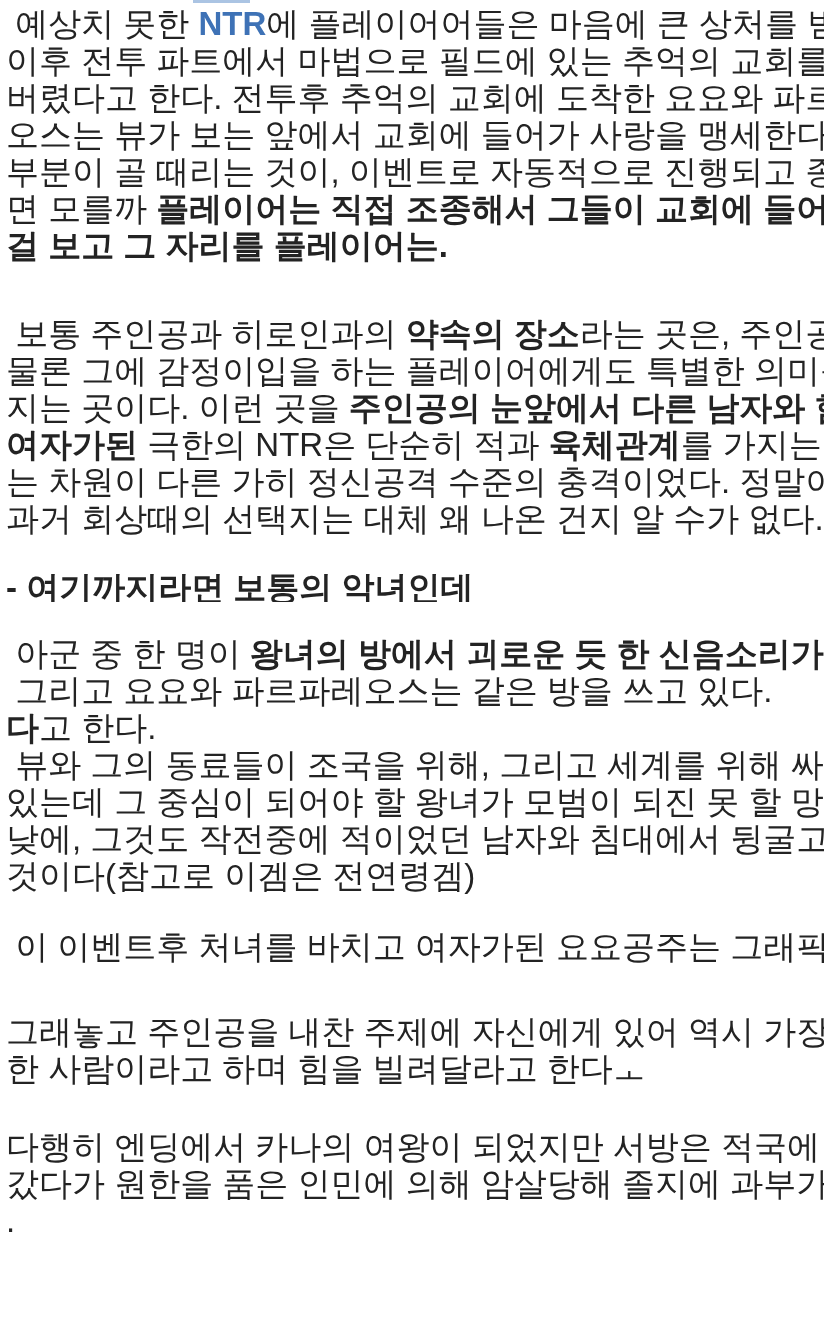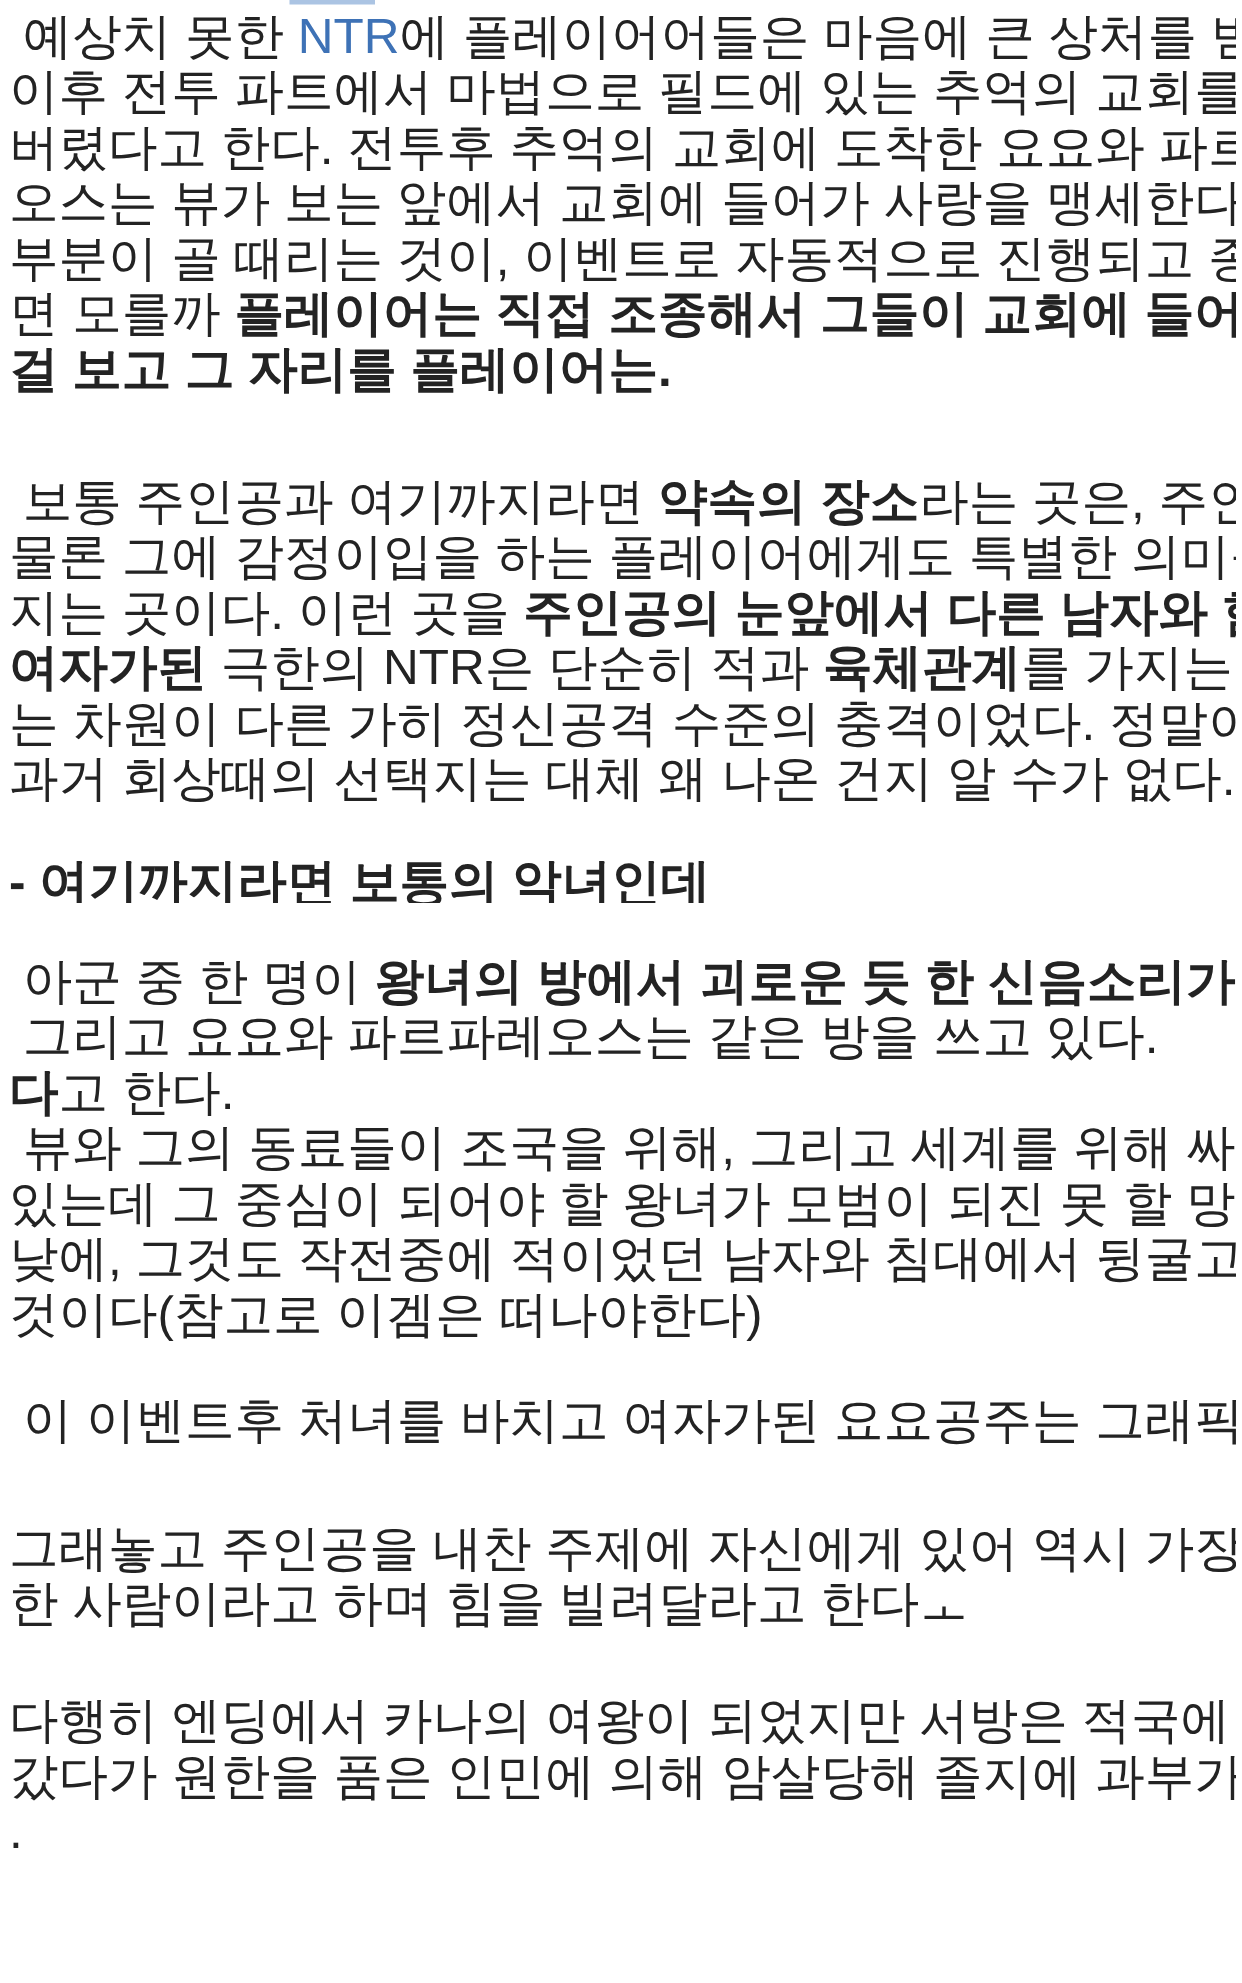--- a/index.html
+++ b/index.html
@@ -36,56 +36,56 @@
   }
   
   #article p:nth-of-type(2){margin-top:51px;}
   #article p:nth-of-type(3){margin-top:37px;font-weight:bold;}
   #article p:nth-of-type(3) .line{line-height:28px;}
   #article p:nth-of-type(4){margin-top:33px;}
   #article p:nth-of-type(5){margin-top:34px;}
   #article p:nth-of-type(6){margin-top:48px;}
   #article p:nth-of-type(7){margin-top:41px;}
   .b{font-weight:700;}
-  .link{color:var(--link);cursor:pointer;text-decoration:none;}
+  .link{color:var(--link);cursor:pointer;text-decoration:none;font-weight:bold;}
 </style>
 </head>
 <body>
 
 <div class="remnant"></div>
 
 <div id="article">
     <p>
       <span class="line"><span> 예상치 못한 </span><span class="link">NTR</span><span>에 플레이어어들은 마음에 큰 상처를 받았고,</span></span>
       <span class="line"><span>이후 전투 파트에서 마법으로 필드에 있는 추억의 교회를 날려</span></span>
       <span class="line"><span>버렸다고 한다. 전투후 추억의 교회에 도착한 요요와 파르파레</span></span>
       <span class="line"><span>오스는 뷰가 보는 앞에서 교회에 들어가 사랑을 맹세한다. 이</span></span>
       <span class="line"><span>부분이 골 때리는 것이, 이벤트로 자동적으로 진행되고 종료되</span></span>
       <span class="line"><span>면 모를까 </span><span class="b">플레이어는 직접 조종해서 그들이 교회에 들어가는</span></span>
       <span class="line"><span class="b">걸 보고 그 자리를 플레이어는.</span></span>
     </p>
     <p>
-      <span class="line"><span> 보통 주인공과 여기까지라면 </span><span class="b">약속의 장소</span><span>라는 곳은, 주인공은</span></span>
+      <span class="line"><span> 보통 주인공과 히로인과의 </span><span class="b">약속의 장소</span><span>라는 곳은, 주인공은</span></span>
       <span class="line"><span>물론 그에 감정이입을 하는 플레이어에게도 특별한 의미를 가</span></span>
       <span class="line"><span>지는 곳이다. 이런 곳을 </span><span class="b">주인공의 눈앞에서 다른 남자와 함께</span></span>
       <span class="line"><span class="b">여자가된</span><span> 극한의 NTR은 단순히 적과 </span><span class="b">육체관계</span><span>를 가지는 것과</span></span>
       <span class="line"><span>는 차원이 다른 가히 정신공격 수준의 충격이었다. 정말이지</span></span>
       <span class="line"><span>과거 회상때의 선택지는 대체 왜 나온 건지 알 수가 없다.</span></span>
     </p>
     <p>
       <span class="line"><span>- 여기까지라면 보통의 악녀인데</span></span>
     </p>
     <p>
       <span class="line"><span> 아군 중 한 명이 </span><span class="b">왕녀의 방에서 괴로운 듯 한 신음소리가 들린</span></span>
       <span class="line"><span> 그리고 요요와 파르파레오스는 같은 방을 쓰고 있다.</span></span>
       <span class="line"><span class="b">다</span><span>고 한다.</span></span>
       <span class="line"><span> 뷰와 그의 동료들이 조국을 위해, 그리고 세계를 위해 싸우고</span></span>
       <span class="line"><span>있는데 그 중심이 되어야 할 왕녀가 모범이 되진 못 할 망정 대</span></span>
       <span class="line"><span>낮에, 그것도 작전중에 적이었던 남자와 침대에서 뒹굴고 있는</span></span>
-      <span class="line"><span>것이다(참고로 이겜은 떠나야한다)</span></span>
+      <span class="line"><span>것이다(참고로 이겜은 전연령겜)</span></span>
     </p>
     <p>
       <span class="line"><span> 이 이벤트후 처녀를 바치고 여자가된 요요공주는 그래픽외형</span></span>
     </p>
     <p>
       <span class="line"><span>그래놓고 주인공을 내찬 주제에 자신에게 있어 역시 가장 중요</span></span>
       <span class="line"><span>한 사람이라고 하며 힘을 빌려달라고 한다ㅗ</span></span>
     </p>
     <p>
       <span class="line"><span>다행히 엔딩에서 카나의 여왕이 되었지만 서방은 적국에 돌아</span></span>

